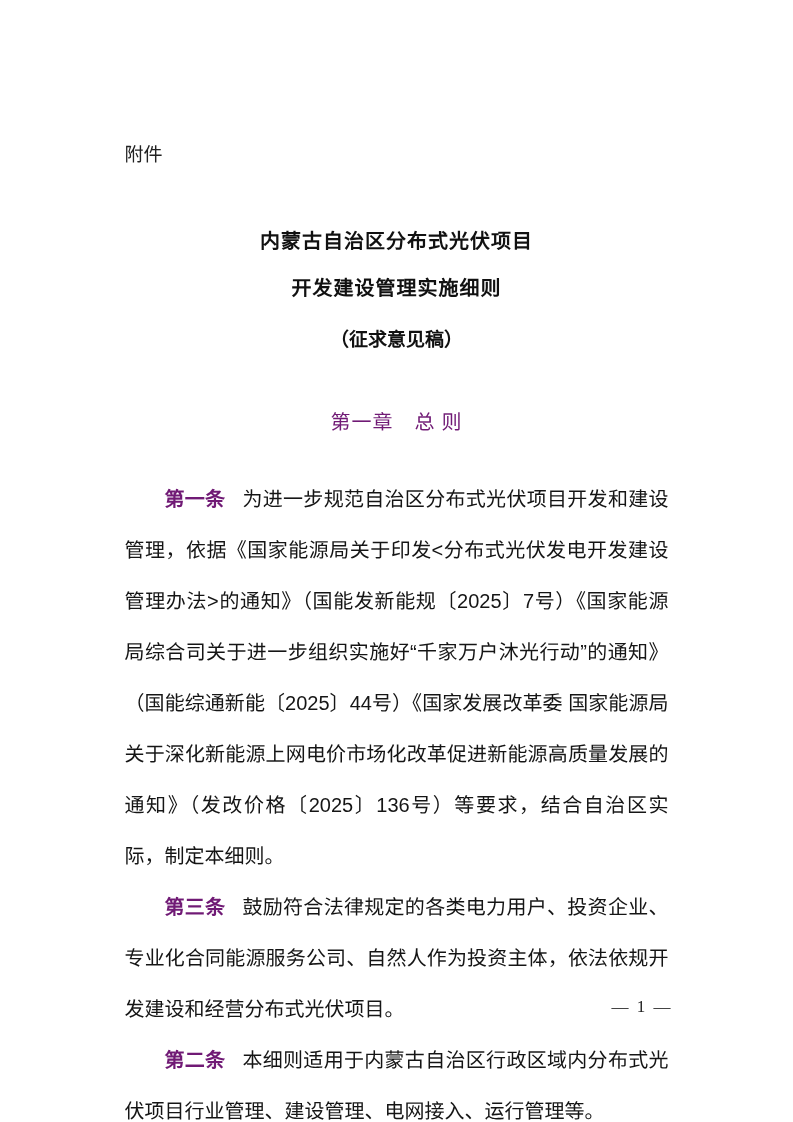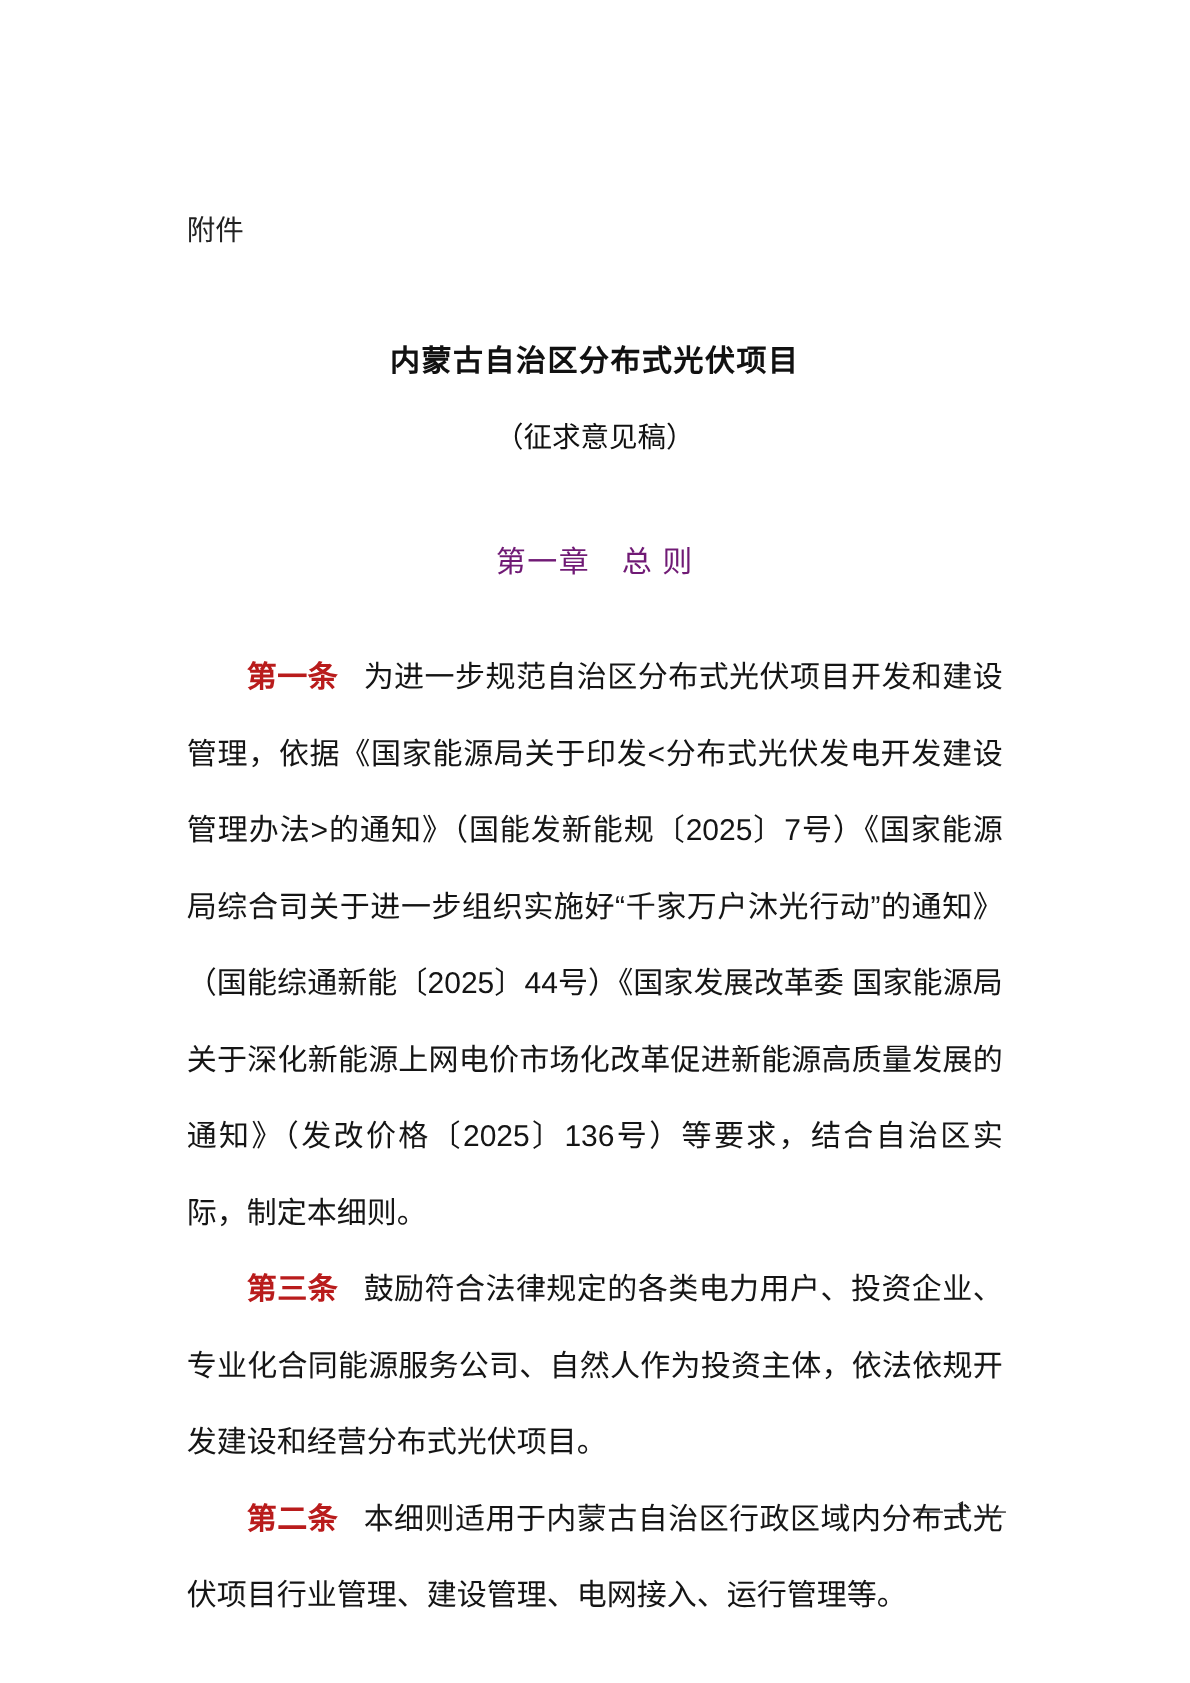--- a/index.html
+++ b/index.html
@@ -33,21 +33,21 @@
     font-weight: 700;
     font-size: 20px;
     line-height: 47px;
     color: #111;
     letter-spacing: 1px;
   }
   .doc-subtitle {
     margin-top: 16px;
     text-align: center;
     font-family: "Liberation Serif", "DejaVu Serif", serif;
-    font-weight: 400;
+    font-weight: 700;
     font-size: 19px;
     line-height: 1.3;
     color: #111;
   }
   .chapter-heading {
     margin-top: 56px;
     text-align: center;
     font-family: "Liberation Serif", "DejaVu Serif", serif;
     font-weight: 400;
     font-size: 20px;
@@ -63,41 +63,42 @@
     font-family: "Liberation Sans", "DejaVu Sans", sans-serif;
     font-size: 20px;
     line-height: 51px;
     text-align: justify;
     text-indent: 2em;
     color: #151515;
   }
   .article .article-label {
     font-weight: 700;
     margin-right: 0.85em;
-    color: #b91c1c;
+    color: #701a75;
   }
   .page-number {
     position: absolute;
     top: 997px;
     right: 92px;
     font-family: "Liberation Serif", "DejaVu Serif", serif;
     font-size: 17px;
     color: #222;
     letter-spacing: 2px;
   }
 </style>
 </head>
 <body>
 
 <div class="page">
 
   <div class="attachment">附件</div>
 
   <div class="doc-title">
     <div>内蒙古自治区分布式光伏项目</div>
+    <div>开发建设管理实施细则</div>
   </div>
 
   <div class="doc-subtitle">（征求意见稿）</div>
 
   <div class="chapter-heading">第一章　总 则</div>
 
   <div class="body-text">
 
     <p class="article">
       <span class="article-label">第一条</span><span>为进一步规范自治区分布式光伏项目开发和建设管理，依据《国家能源局关于印发&lt;分布式光伏发电开发建设管理办法&gt;的通知》（国能发新能规〔2025〕7号）《国家能源局综合司关于进一步组织实施好“千家万户沐光行动”的通知》（国能综通新能〔2025〕44号）《国家发展改革委 国家能源局关于深化新能源上网电价市场化改革促进新能源高质量发展的通知》（发改价格〔2025〕136号）等要求，结合自治区实际，制定本细则。</span>

